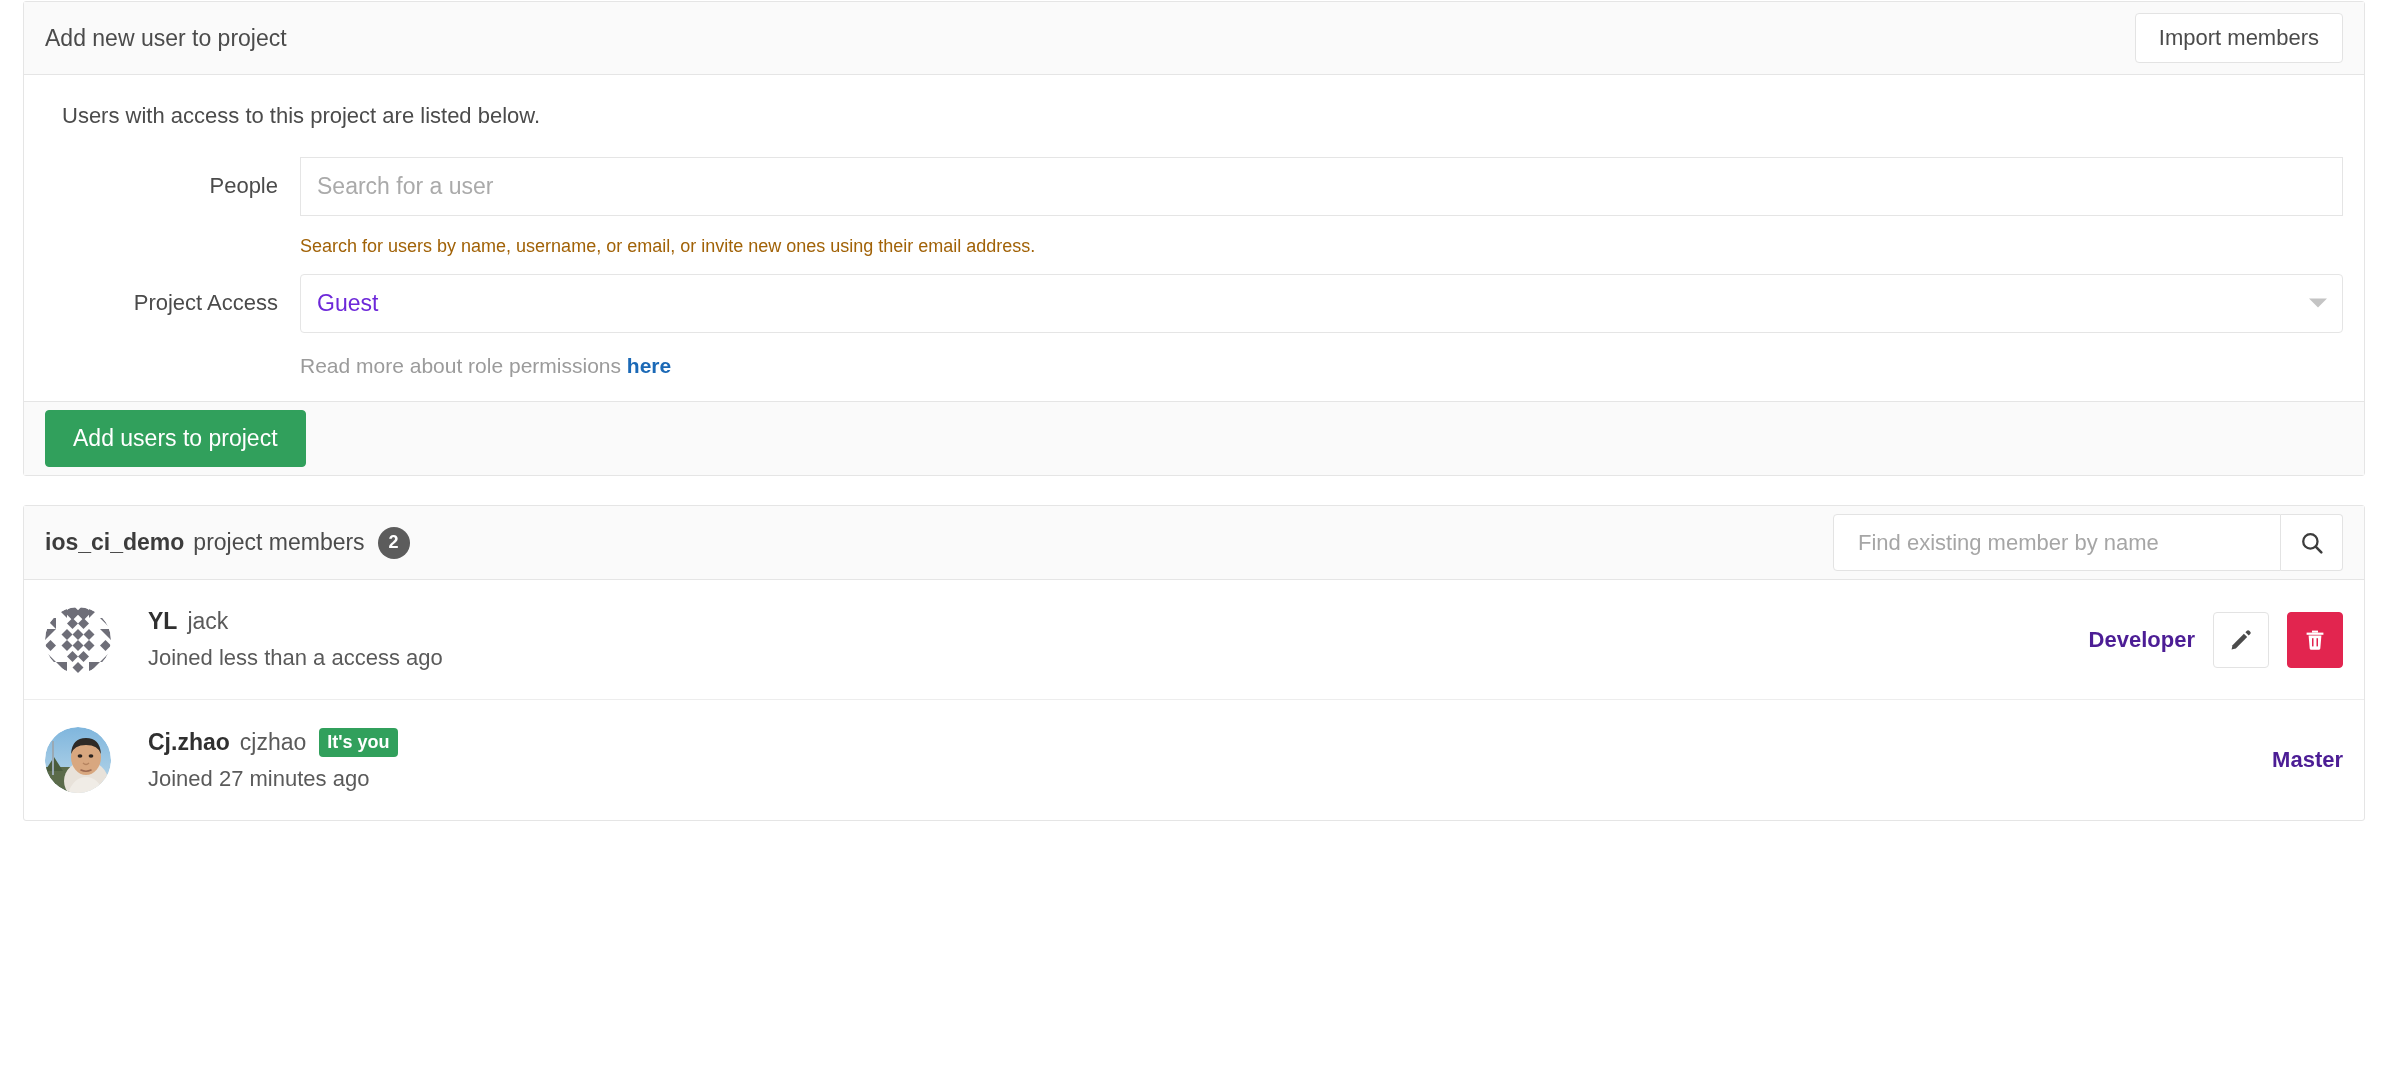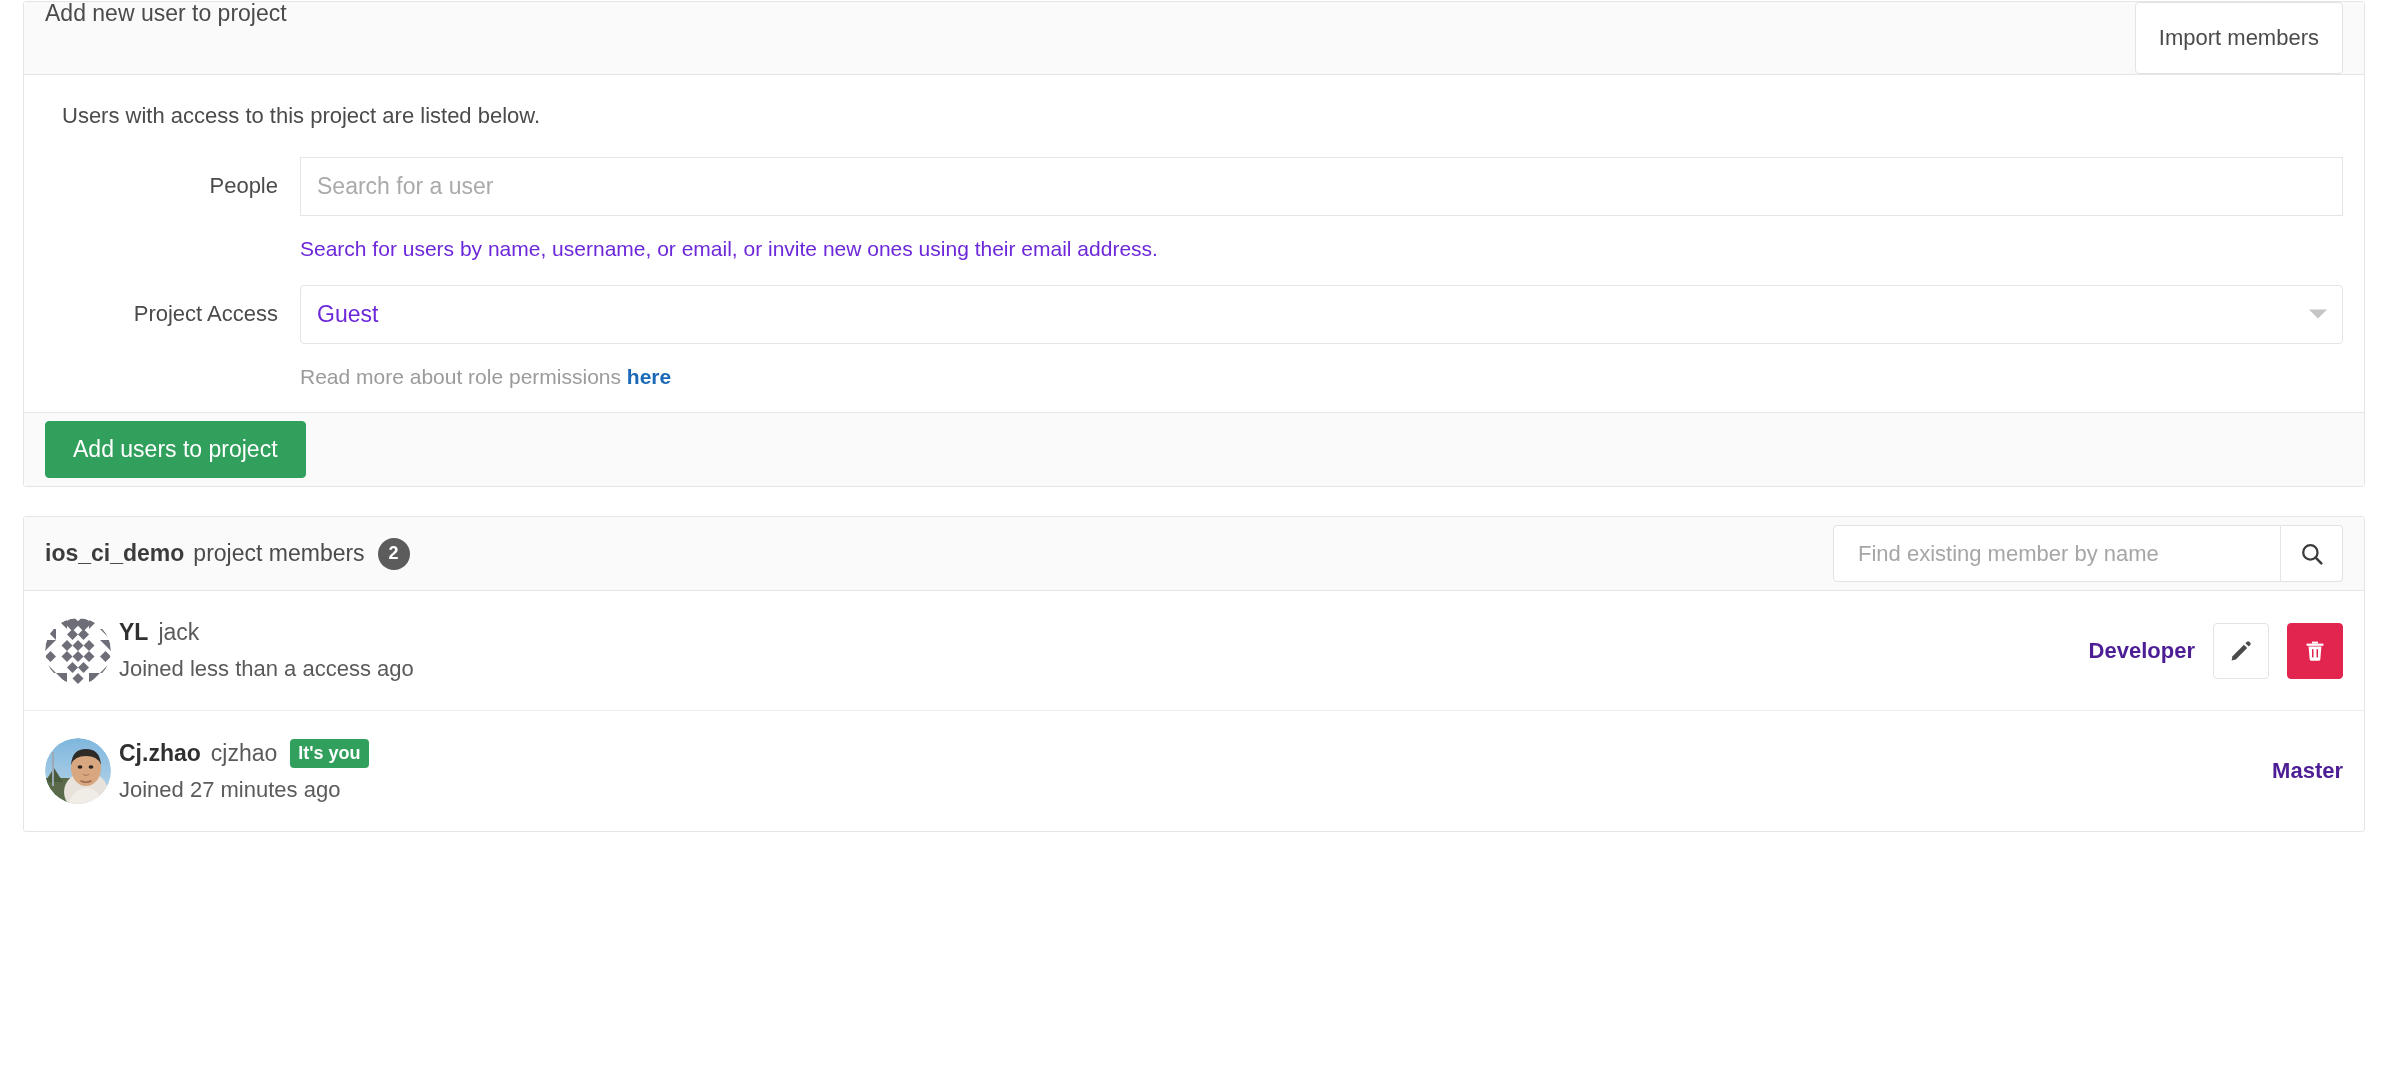--- a/index.html
+++ b/index.html
@@ -29,20 +29,21 @@
   }
 
   
   .panel-add { margin-top: 1px; }
 
   .panel-head {
     background: #fafafa;
     border-bottom: 1px solid #e5e5e5;
     height: 73px;
     display: flex;
+    align-items: center;
     justify-content: space-between;
     padding: 0 21px;
   }
 
   .panel-head-title {
     font-size: 23px;
     color: #4b4b4b;
     font-weight: 400;
     line-height: 1;
   }
@@ -95,24 +96,24 @@
     background: #ffffff;
     font-size: 23px;
     font-family: "Liberation Sans", sans-serif;
     color: #4b4b4b;
     padding: 0 16px;
     outline: none;
   }
   .text-input::placeholder { color: #aaaaaa; }
 
   .help-text {
-    font-size: 21px;
-    color: #6d28d9;
+    font-size: 18px;
+    color: #a16207;
     margin-top: 19px;
-    margin-bottom: 23px;
+    margin-bottom: 16px;
     line-height: 1.3;
   }
 
   .select-wrap { position: relative; width: 100%; }
 
   .select-box {
     width: 100%;
     height: 59px;
     border: 1px solid #e5e5e5;
     border-radius: 4px;
@@ -234,21 +235,21 @@
   .member-row {
     display: flex;
     align-items: center;
     justify-content: space-between;
     padding: 24px 21px;
     border-bottom: 1px solid #ededed;
     min-height: 120px;
   }
   .member-row:last-child { border-bottom: none; }
 
-  .member-left { display: flex; align-items: center; gap: 8px; }
+  .member-left { display: flex; align-items: center; gap: 37px; }
 
   .avatar {
     width: 66px; height: 66px;
     border-radius: 50%;
     flex: none;
     overflow: hidden;
     background: #ffffff;
   }
   .avatar svg { display: block; width: 100%; height: 100%; }
 

